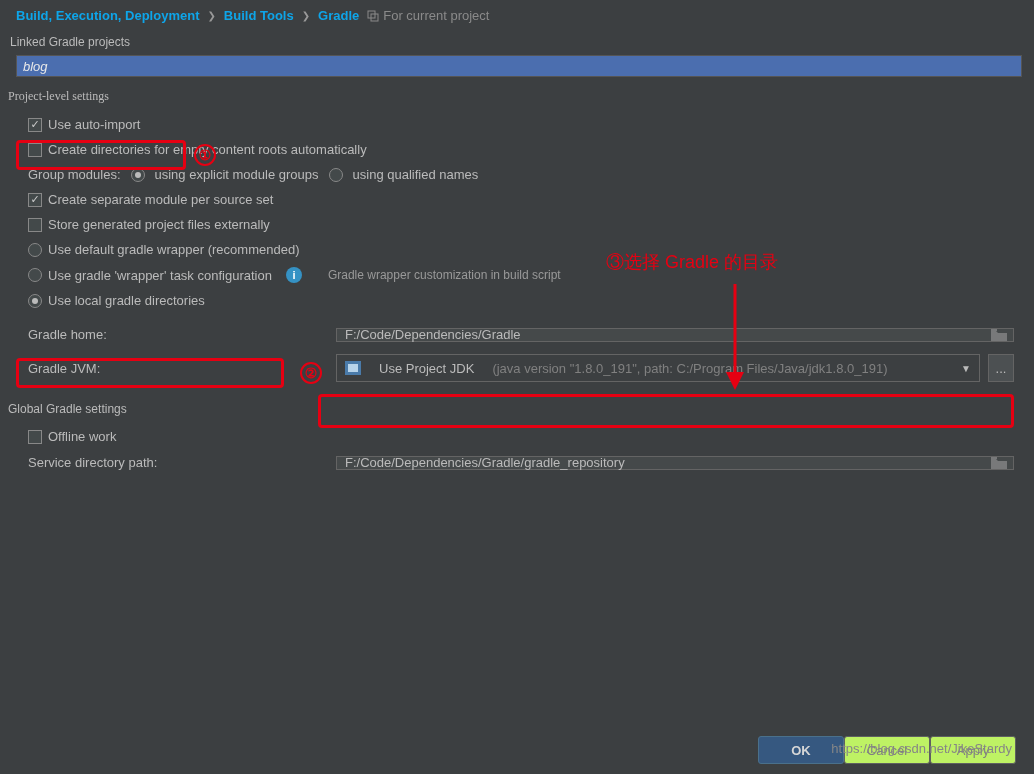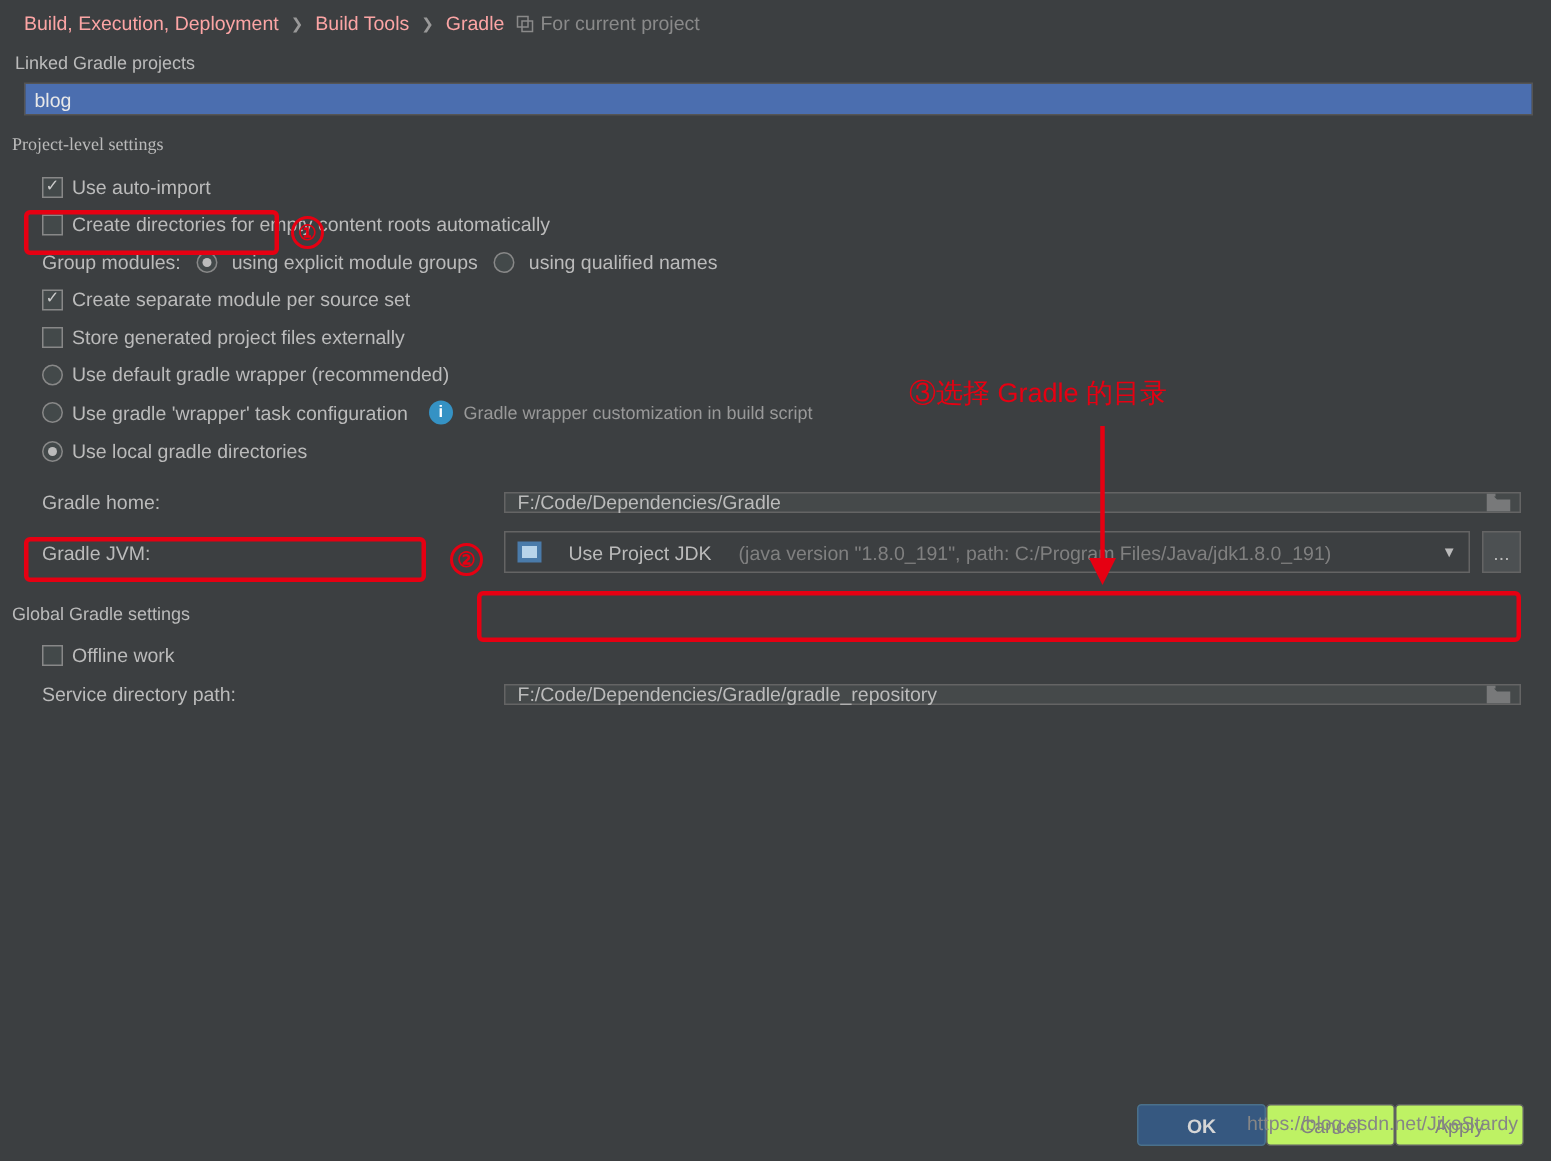--- a/index.html
+++ b/index.html
@@ -13,35 +13,36 @@
   overflow: hidden;
   position: relative;
 }
 .breadcrumb {
   display: flex;
   align-items: center;
   gap: 8px;
   padding: 8px 16px 6px 16px;
   color: #bbbbbb;
 }
-.breadcrumb .bold { font-weight: normal; color: #fca5a5; }
+.breadcrumb .bold { font-weight: bold; color: #0ea5e9; }
 .breadcrumb .sep { color: #999; font-size: 10px; }
 .breadcrumb .scope { color: #8a8a8a; display:flex; align-items:center; gap:4px;}
 .section-label { padding: 6px 16px 4px 10px; color: #bbbbbb; font-size: 12px; }
 .project-list {
   margin: 2px 12px 6px 16px;
   border: 1px solid #555;
 }
 .project-list-item {
   background: #4b6eaf;
   color: #e8e8e8;
   padding: 2px 6px;
   height: 20px;
   display:flex;
   align-items:center;
+  font-style:italic;
 }
 .settings-block { padding: 4px 8px 4px 8px; }
 .row { display: flex; align-items: center; padding: 5px 0 5px 20px; gap: 6px; min-height:24px;}
 .checkbox, .radio {
   width: 14px; height: 14px;
   border: 1px solid #888;
   background: #43494a;
   display: inline-flex;
   align-items:center;
   justify-content:center;
@@ -86,21 +87,21 @@
 .browse-btn {
   width:26px; height:28px; border:1px solid #646464; background:#4c5052;
   display:flex; align-items:center; justify-content:center; color:#bbbbbb;
 }
 .folder-icon { width:16px; height:12px; position:absolute; right:6px; opacity:0.6;}
 .info-icon {
   width:16px; height:16px; border-radius:50%; background:#3592c4;
   color:white; display:inline-flex; align-items:center; justify-content:center;
   font-size:11px; font-weight:bold; margin-left:8px;
 }
-.info-text { color:#999; font-size:12px; margin-left:1px;}
+.info-text { color:#999; font-size:12px; margin-left:20px;}
 .combo .jdk-icon { width:16px; height:14px; background:#4a7baa; flex-shrink:0; position:relative;}
 .combo .jdk-icon::after{content:""; position:absolute; left:3px; top:3px; width:10px; height:8px; background:#b8d4ea;}
 
 
 .annot-box {
   position:absolute;
   border:3px solid #e60012;
   border-radius:4px;
   pointer-events:none;
 }

